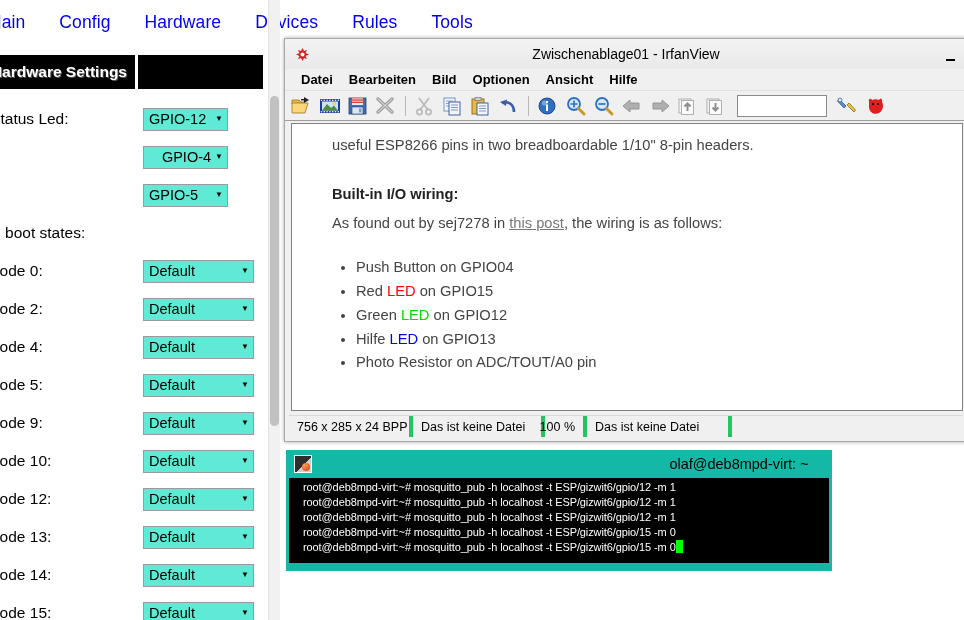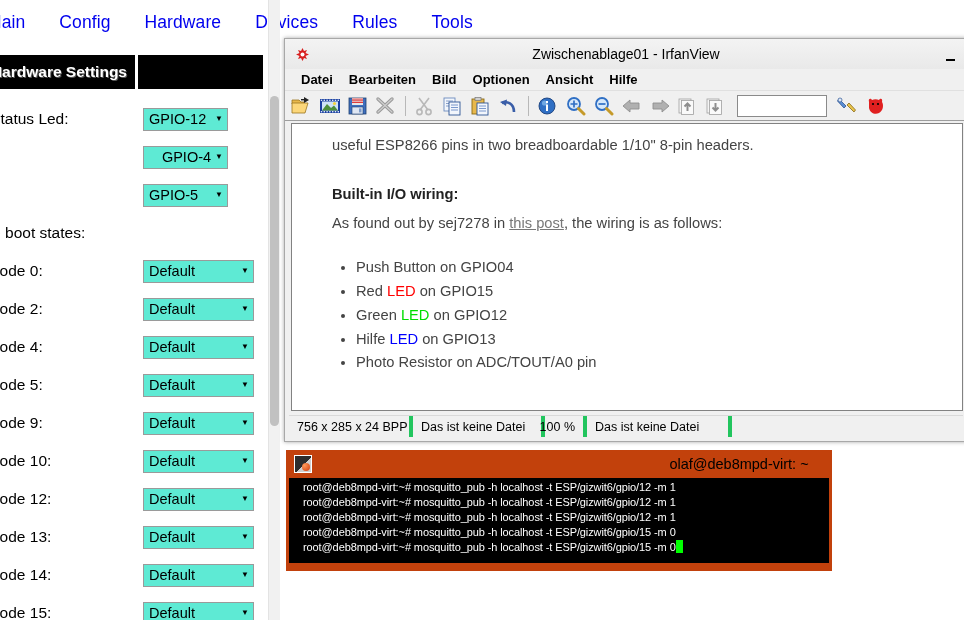--- a/index.html
+++ b/index.html
@@ -205,21 +205,21 @@
   .st.b { width: 132px; }
   .st.c { width: 42px; justify-content: flex-end; }
   .st.d { width: 194px; padding-left: 6px; }
   .st.e { width: 145px; padding-left: 8px; }
   .st.f { flex: 1; border-right: none; }
 
   
   #term {
     position: absolute; left: 286px; top: 450px;
     width: 546px; height: 121px;
-    background: #c2410c;
+    background: #14b8a6;
   }
   .tm-title {
     position: relative; height: 28px; display: flex; align-items: center;
   }
   .tm-ico {
     margin-left: 8px; width: 18px; height: 18px;
     background: linear-gradient(135deg,#2d2d2d 55%, #cfcfcf 55%);
     border: 1px solid #ffffff;
     position: relative;
   }

